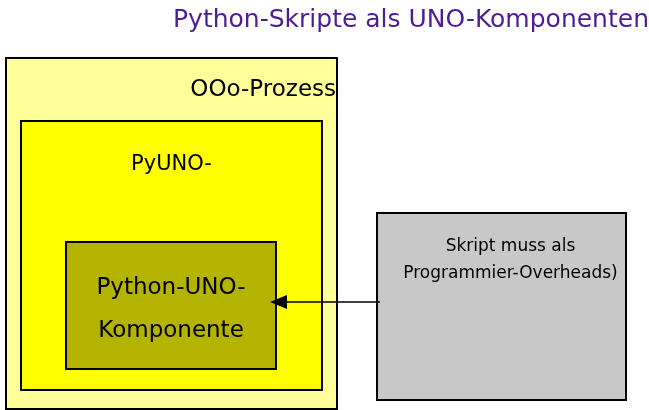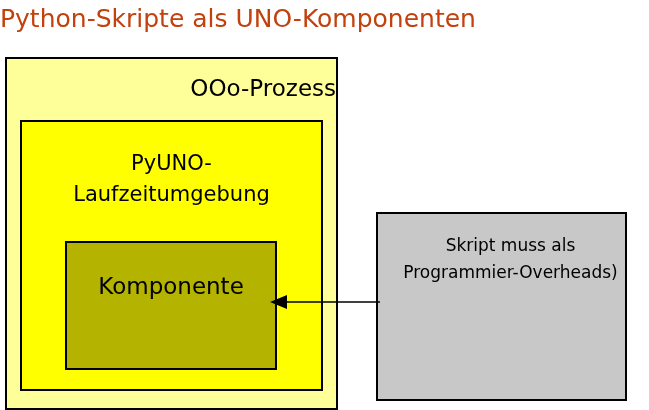--- a/index.html
+++ b/index.html
@@ -17,23 +17,23 @@
     position: relative;
     width: 649px;
     height: 410px;
     background: #ffffff;
   }
   #diagram-title {
     position: absolute;
     left: 0;
     top: 2px;
     width: 649px;
-    text-align: left;
+    text-align: right;
     font-size: 25px;
-    color: #c2410c;
+    color: #4c1d95;
     line-height: 34px;
     white-space: nowrap;
   }
   .box {
     position: absolute;
     box-sizing: border-box;
     border: 2px solid #000000;
     color: #000000;
   }
   #ooo-process-box {
@@ -125,25 +125,25 @@
 <div id="canvas">
 
   <div id="diagram-title">Python-Skripte als UNO-Komponenten</div>
 
   <div class="box" id="ooo-process-box">
     <div id="ooo-process-label">OOo-Prozess</div>
 
     <div id="pyuno-runtime-box">
       <div id="pyuno-runtime-label">
         <span class="note-line">PyUNO-</span>
-        <span class="note-line">Laufzeitumgebung</span>
       </div>
 
       <div id="python-uno-component-box">
         <div id="python-uno-component-label">
+          <span class="note-line">Python-UNO-</span>
           <span class="note-line">Komponente</span>
         </div>
       </div>
     </div>
   </div>
 
   <div class="box" id="note-box">
     <div id="note-text">
       <span class="note-line">Skript muss als</span>
       <span class="note-line">Programmier-Overheads)</span>

